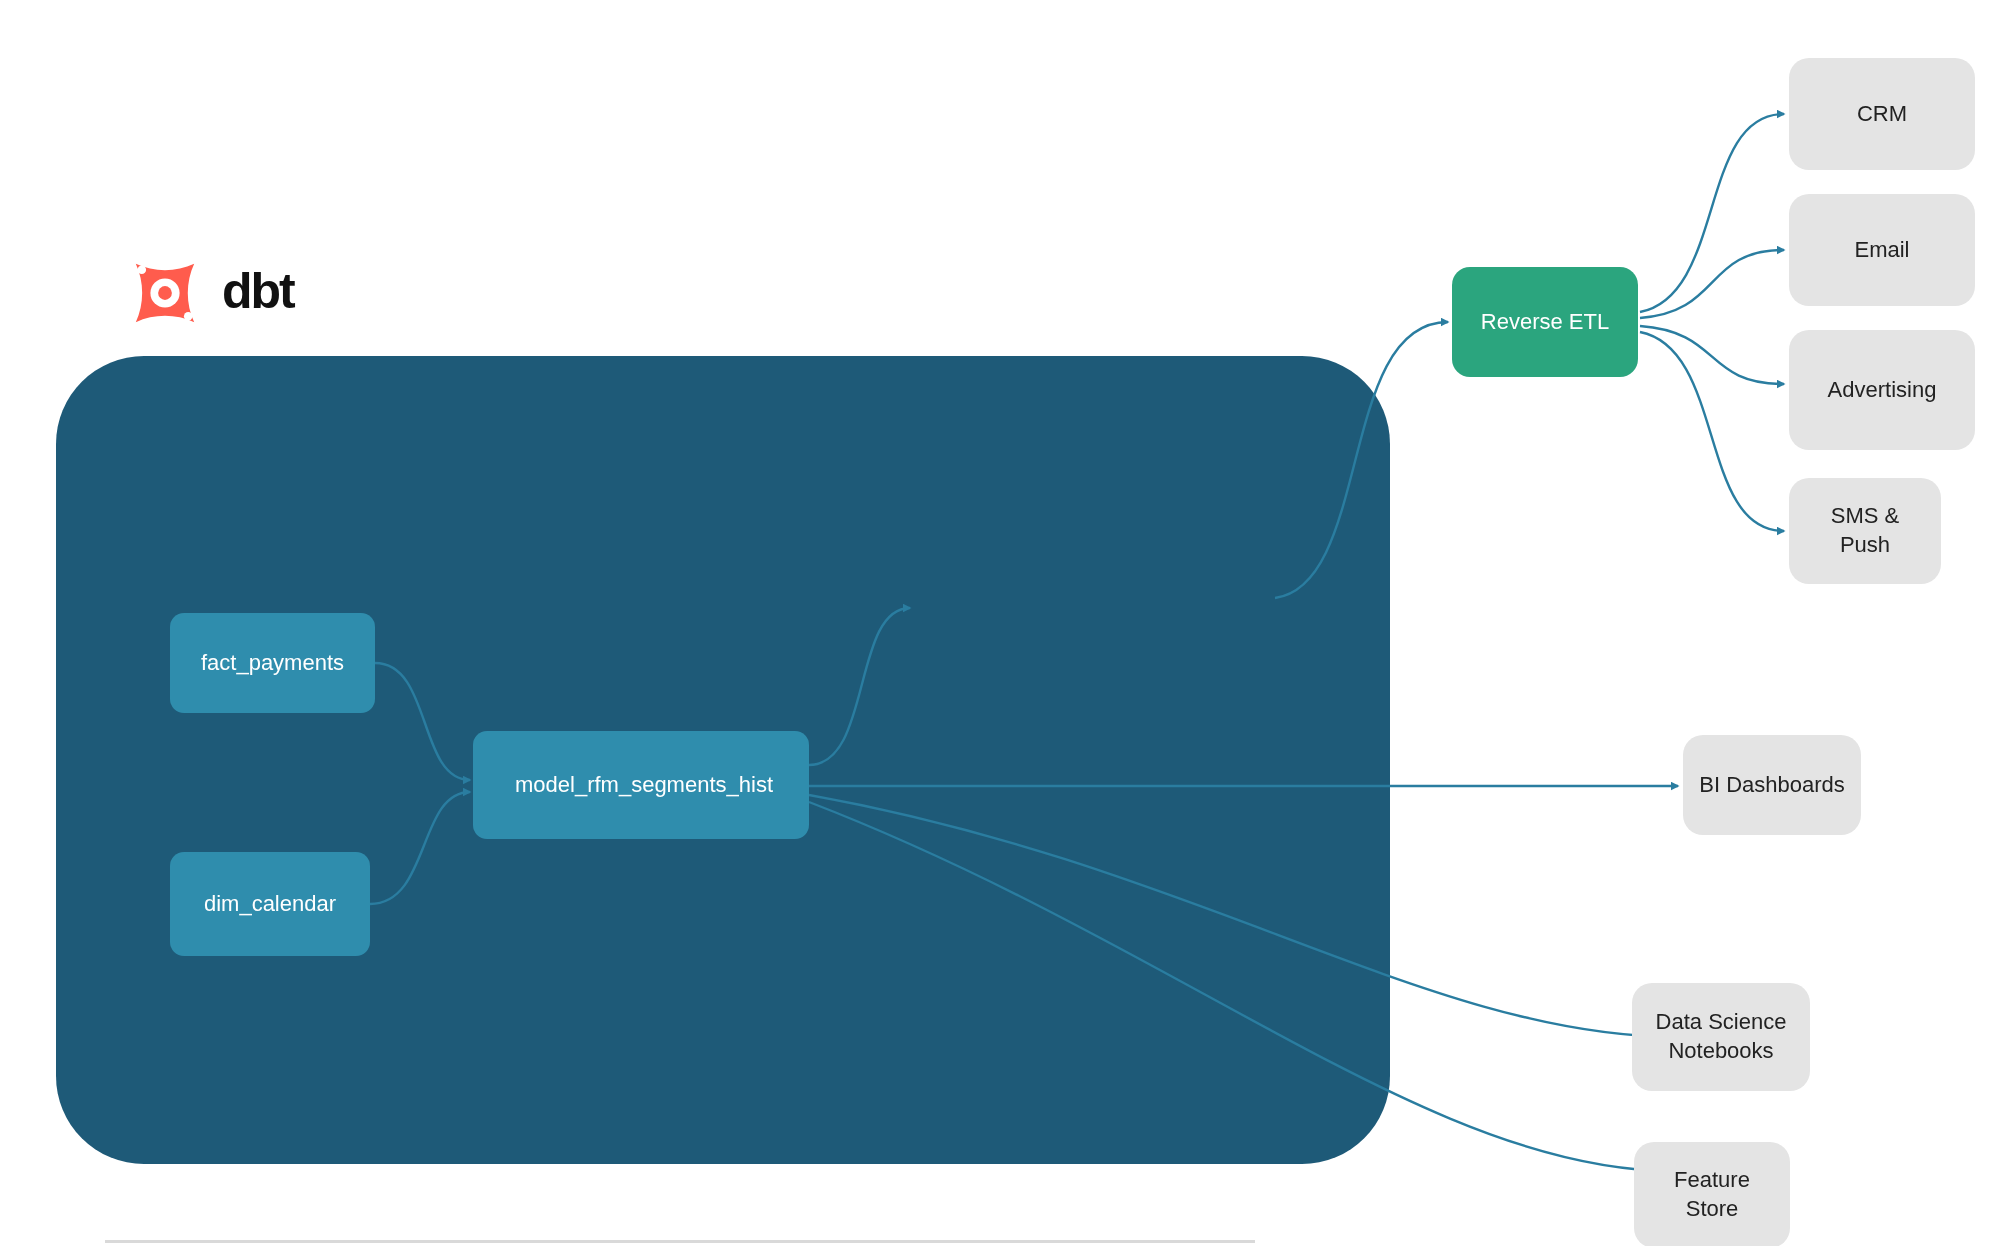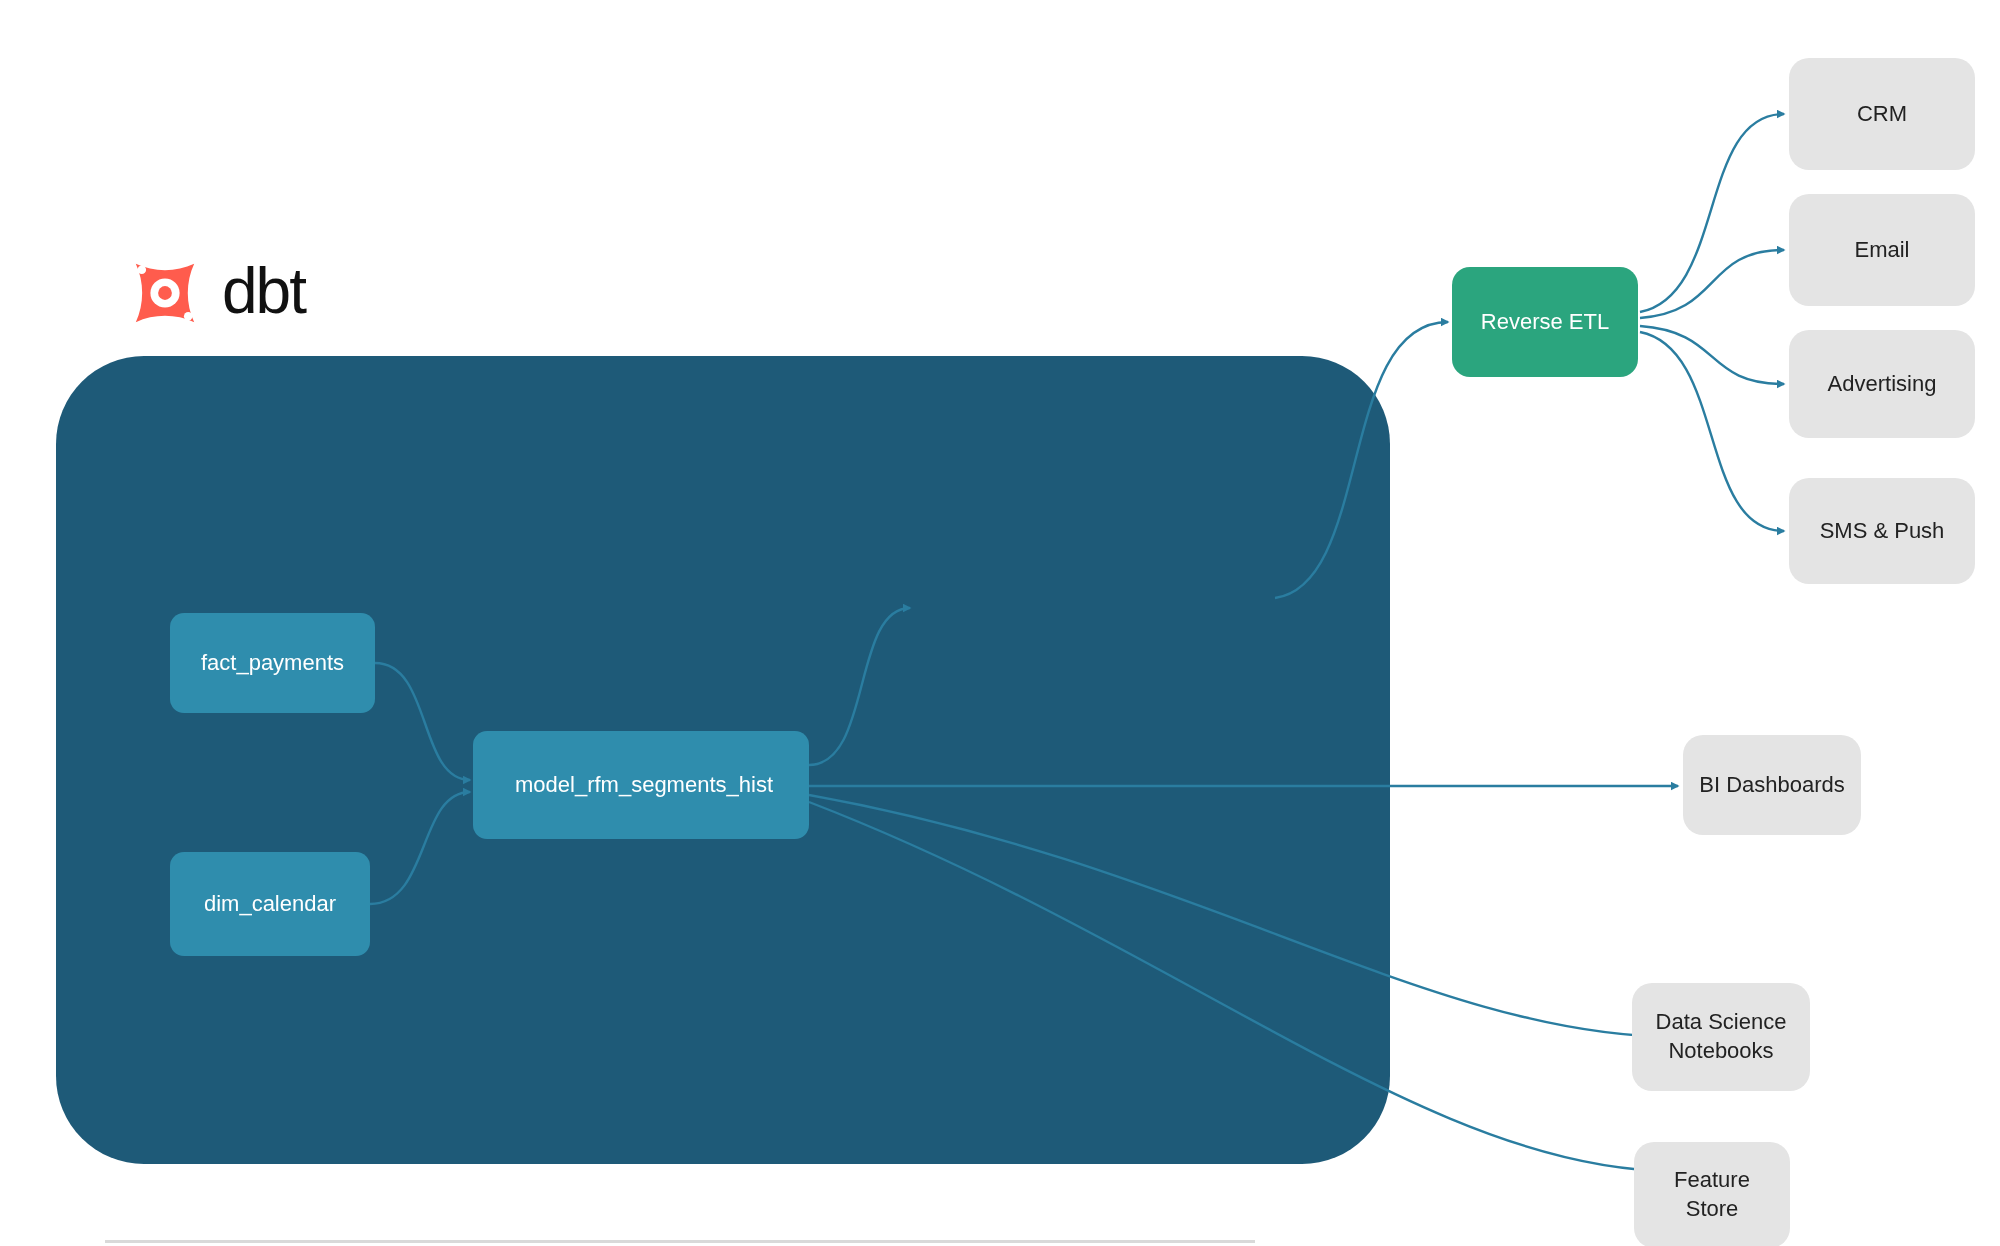--- a/index.html
+++ b/index.html
@@ -61,37 +61,37 @@
     color: #222222;
     border-radius: 20px;
   }
   .n-fact      { left: 170px;  top: 613px;  width: 205px; height: 100px; }
   .n-dim       { left: 170px;  top: 852px;  width: 200px; height: 104px; }
   .n-hist      { left: 473px;  top: 731px;  width: 336px; height: 108px; padding-left: 20px; }
   .n-current   { left: 913px;  top: 558px;  width: 362px; height: 100px; }
   .n-retl      { left: 1452px; top: 267px;  width: 186px; height: 110px; }
   .n-crm       { left: 1789px; top: 58px;   width: 186px; height: 112px; }
   .n-email     { left: 1789px; top: 194px;  width: 186px; height: 112px; }
-  .n-adv       { left: 1789px; top: 330px;  width: 186px; height: 108px; }
-  .n-sms       { left: 1789px; top: 478px;  width: 186px; height: 106px; text-align: center; }
+  .n-adv       { left: 1789px; top: 330px;  width: 186px; height: 120px; }
+  .n-sms       { left: 1789px; top: 478px;  width: 152px; height: 106px; text-align: center; }
   .n-bi        { left: 1683px; top: 735px;  width: 178px; height: 100px; }
   .n-ds        { left: 1632px; top: 983px;  width: 178px; height: 108px; }
   .n-fs        { left: 1634px; top: 1118px; width: 156px; height: 106px; margin-top: 24px; }
   .logo {
     position: absolute;
     left: 122px;
     top: 250px;
     display: flex;
     align-items: center;
     gap: 14px;
     z-index: 3;
   }
   .logo-text {
-    font-size: 64px;
-    font-weight: 400;
+    font-size: 50px;
+    font-weight: 700;
     letter-spacing: -2px;
     color: #111111;
     line-height: 1;
     padding-bottom: 8px;
   }
   .bottom-divider {
     position: absolute;
     left: 105px;
     top: 1240px;
     width: 1150px;

